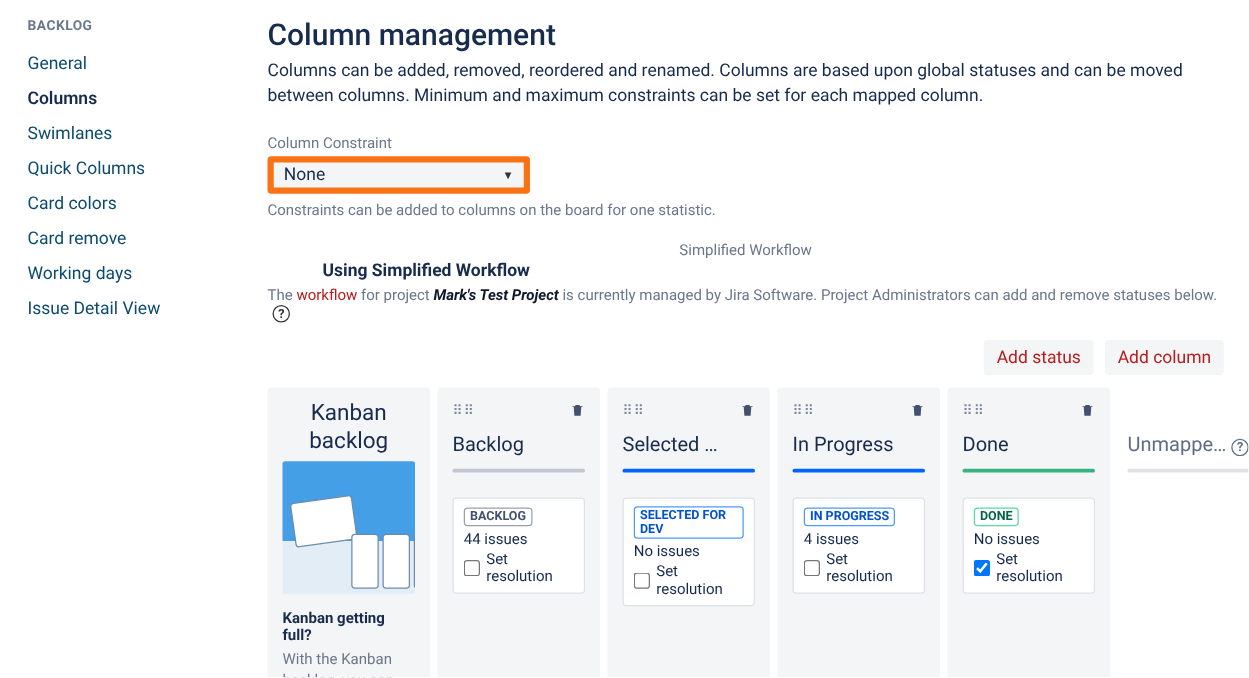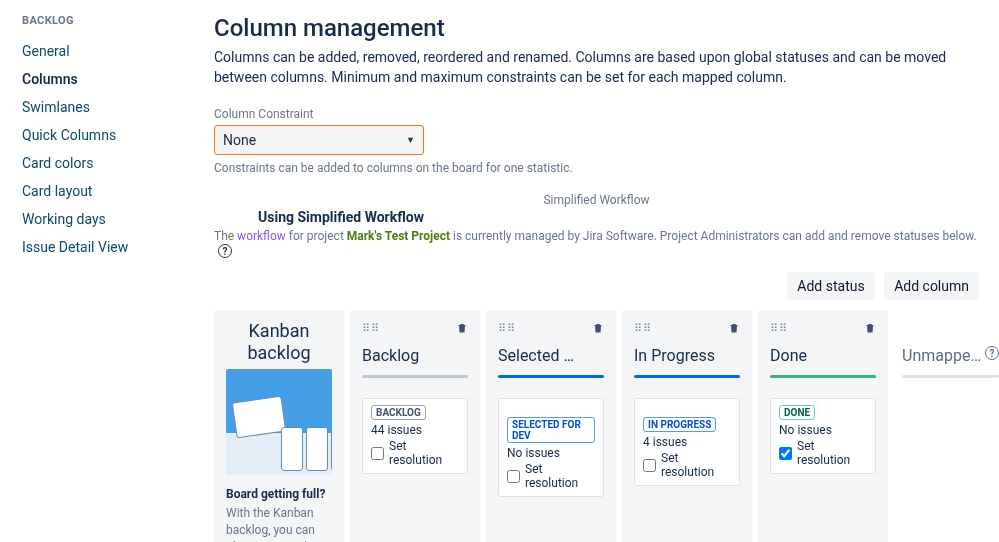--- a/index.html
+++ b/index.html
@@ -54,21 +54,21 @@
     line-height: 1.4;
   }
   .field-label {
     font-size: 12px;
     color: #6B778C;
     margin-bottom: 4px;
   }
   .select {
     width: 210px;
     height: 30px;
-    border: 1px solid #f97316;
+    border: 5px solid #f97316;
     background: #F4F5F7;
     padding: 0 8px;
     display: flex;
     align-items: center;
     justify-content: space-between;
     font-size: 14px;
     cursor: pointer;
     border-radius: 3px;
   }
   .select .caret { font-size: 9px; color:#333;}
@@ -86,22 +86,22 @@
   .workflow-title {
     font-size: 14px;
     font-weight: 700;
     margin: 2px 0 4px 0;
     padding-left: 44px;
   }
   .workflow-desc {
     font-size: 12px;
     color: #6B778C;
   }
-  .workflow-desc a { color: #8b5cf6; text-decoration: none; margin-top: 20px; }
-  .workflow-desc b { color: #4d7c0f; font-weight: 700; }
+  .workflow-desc a { color: #b91c1c; text-decoration: none; margin-top: 20px; }
+  .workflow-desc b { color: #0f172a; font-weight: 700; font-style: italic; }
   .help-icon {
     display: inline-flex;
     width: 14px;
     height: 14px;
     border: 1.5px solid #333;
     border-radius: 50%;
     align-items: center;
     justify-content: center;
     font-size: 10px;
     font-weight: 700;
@@ -112,21 +112,21 @@
   .actions {
     text-align: right;
     margin: 14px 0 10px 0;
   }
   .btn {
     display: inline-block;
     background: #F4F5F7;
     border: none;
     padding: 6px 10px;
     font-size: 14px;
-    color: #0f172a;
+    color: #b91c1c;
     border-radius: 3px;
     margin-left: 6px;
     cursor: pointer;
   }
   .board {
     display: flex;
     gap: 6px;
   }
   .col {
     background: #F4F5F7;
@@ -173,21 +173,21 @@
   .loz {
     display: inline-block;
     border: 1px solid;
     border-radius: 3px;
     padding: 1px 4px;
     font-size: 10px;
     font-weight: 700;
     margin-bottom: 3px;
   }
   .loz-gray { color: #42526E; border-color: #97A0AF; }
-  .loz-blue { color: #0052CC; border-color: #4C9AFF; margin-top: 12px; }
+  .loz-blue { color: #0052CC; border-color: #4C9AFF; }
   .loz-green { color: #006644; border-color: #57D9A3; }
   .issues-count { font-size: 12px; color: #172B4D; margin-bottom:2px;}
   .resolution-row { display:flex; align-items:center; gap:5px; font-size:12px;}
   .resolution-row input { margin:0; }
 
   
   .promo {
     width: 130px;
     background: #F4F5F7;
     border-radius: 3px;
@@ -234,39 +234,39 @@
     background: #fff;
     padding: 36px 0 0 8px;
   }
   .unmapped-title {
     font-size: 16px;
     color: #5E6C84;
     white-space: nowrap;
     overflow: hidden;
     text-overflow: ellipsis;
     display: flex;
-    align-items: flex-start;
+    align-items: flex-end;
   }
   .unmapped .help-icon { border-color: #5E6C84; color:#5E6C84;}
   .unmapped-divider { height:3px; background:#DFE1E6; margin-top:10px; border-radius:2px;}
 </style>
 </head>
 <body>
 
 <div class="layout">
 
   <div class="sidebar">
     <div class="sidebar-heading">BACKLOG</div>
     <div id="sidebar-items">
         <div class="sidebar-item">General</div>
         <div class="sidebar-item active">Columns</div>
         <div class="sidebar-item">Swimlanes</div>
         <div class="sidebar-item">Quick Columns</div>
         <div class="sidebar-item">Card colors</div>
-        <div class="sidebar-item">Card layout</div>
+        <div class="sidebar-item">Card remove</div>
         <div class="sidebar-item">Working days</div>
         <div class="sidebar-item">Issue Detail View</div>
       </div>
   </div>
 
   <div class="main">
     <h1 class="page-title">Column management</h1>
     <p class="page-desc">Columns can be added, removed, reordered and renamed. Columns are based upon global statuses and can be moved between columns. Minimum and maximum constraints can be set for each mapped column.</p>
 
     <div class="field-label">Column Constraint</div>
@@ -291,21 +291,21 @@
     <div class="board">
 
       <div class="promo">
         <div class="promo-title">Kanban backlog</div>
         <div class="promo-img">
           <div class="card" style="left:8px; top:30px; width:50px; height:36px; transform:rotate(-8deg);"></div>
           <div class="card" style="left:55px; top:58px; width:22px; height:44px;"></div>
           <div class="card" style="left:80px; top:58px; width:22px; height:44px;"></div>
           <div class="card" style="left:105px; top:58px; width:22px; height:44px;"></div>
         </div>
-        <div class="promo-heading">Board getting full?</div>
+        <div class="promo-heading">Kanban getting full?</div>
         <div class="promo-text">With the Kanban backlog, you can plan your team's work in a dedicated space away from the</div>
       </div>
 
       <div id="board-columns" style="display:contents;"><div class="col">
             <div class="col-header">
               <span class="drag-handle">⠿⠿</span>
               <span class="trash-icon">
                 <svg viewBox="0 0 24 24" width="12" height="14" fill="#42526E">
                   <path d="M6 7h12l-1 14H7L6 7zm3-3h6l1 2H8l1-2zM4 6h16v1H4z"></path>
                 </svg>

